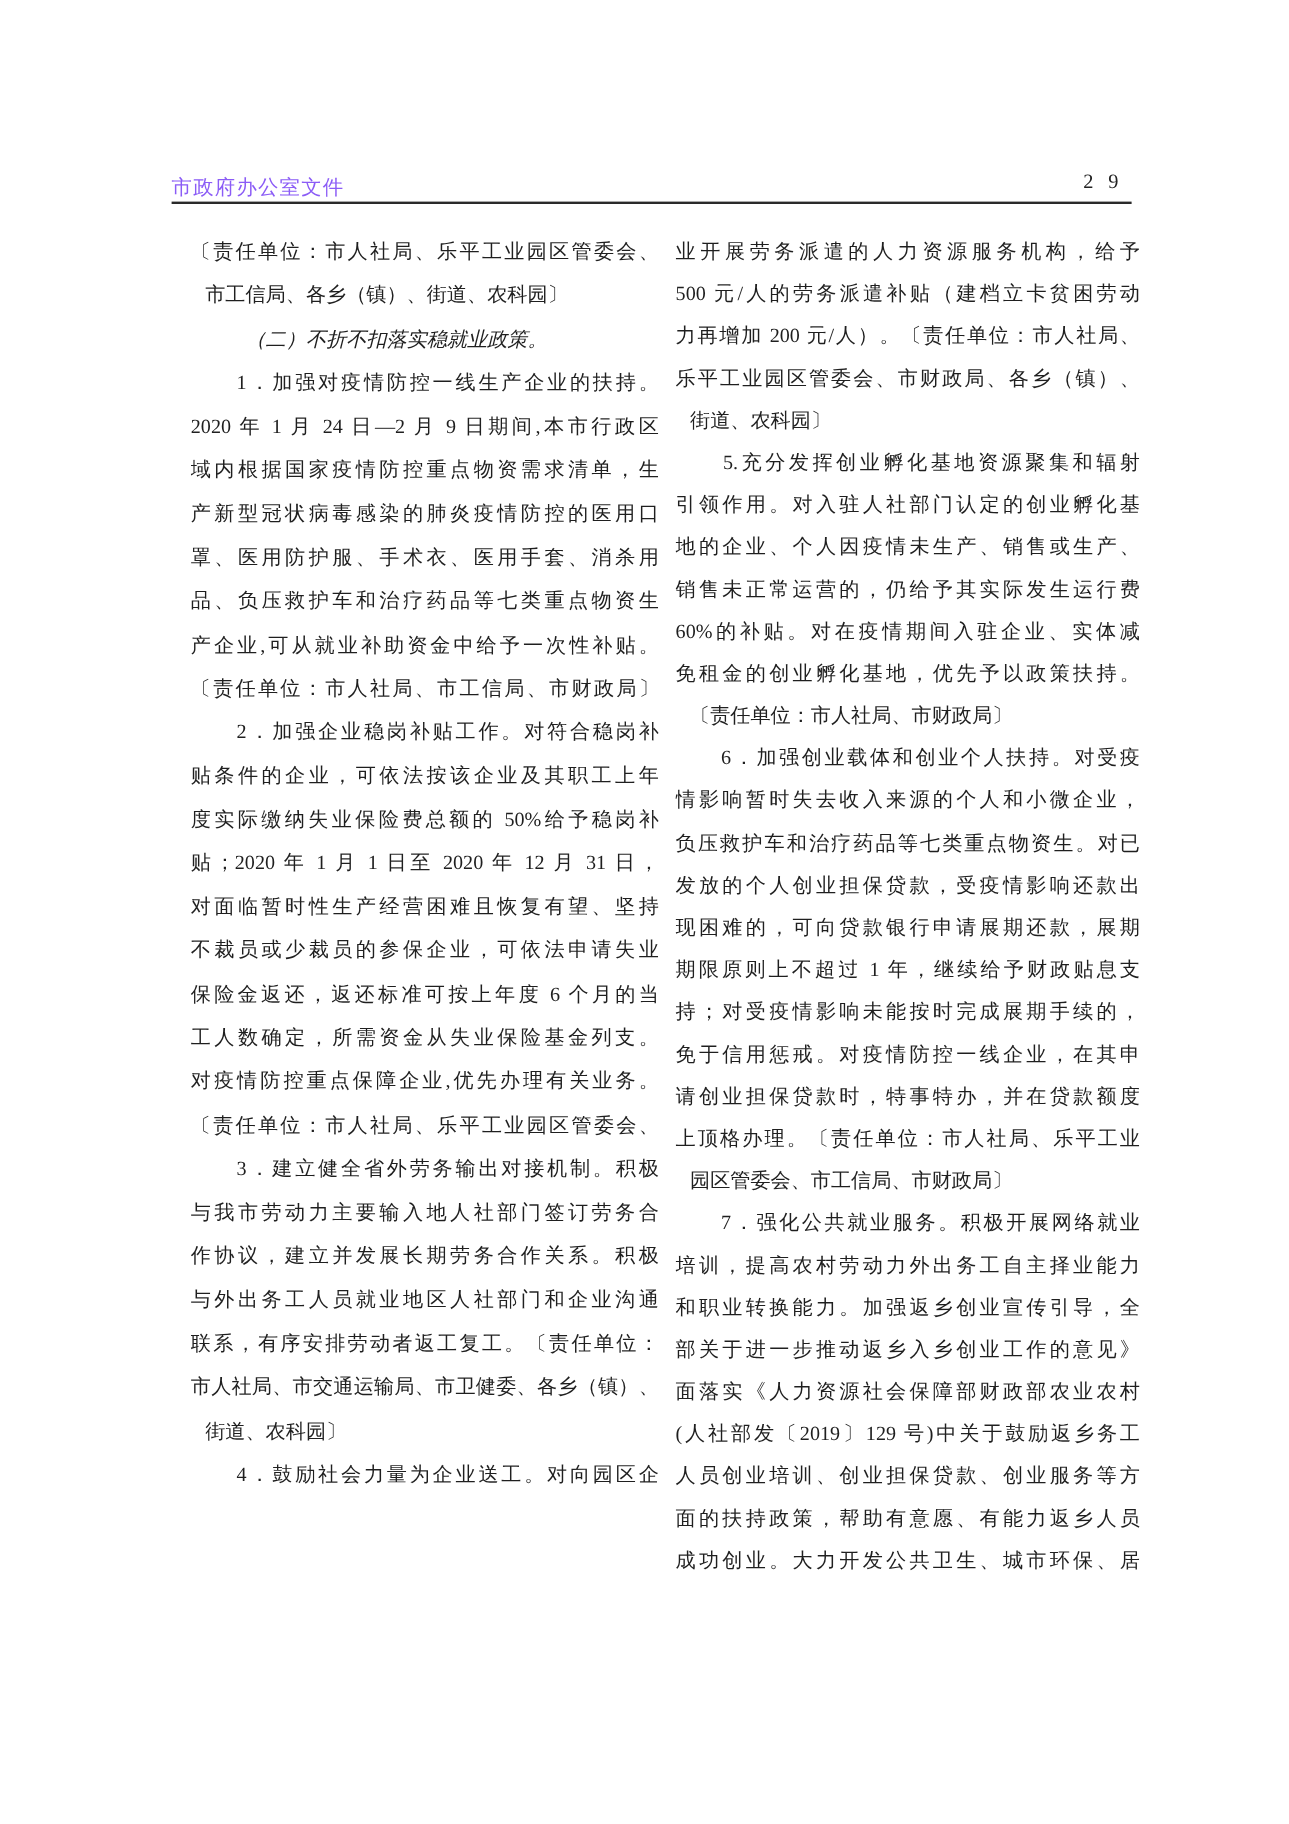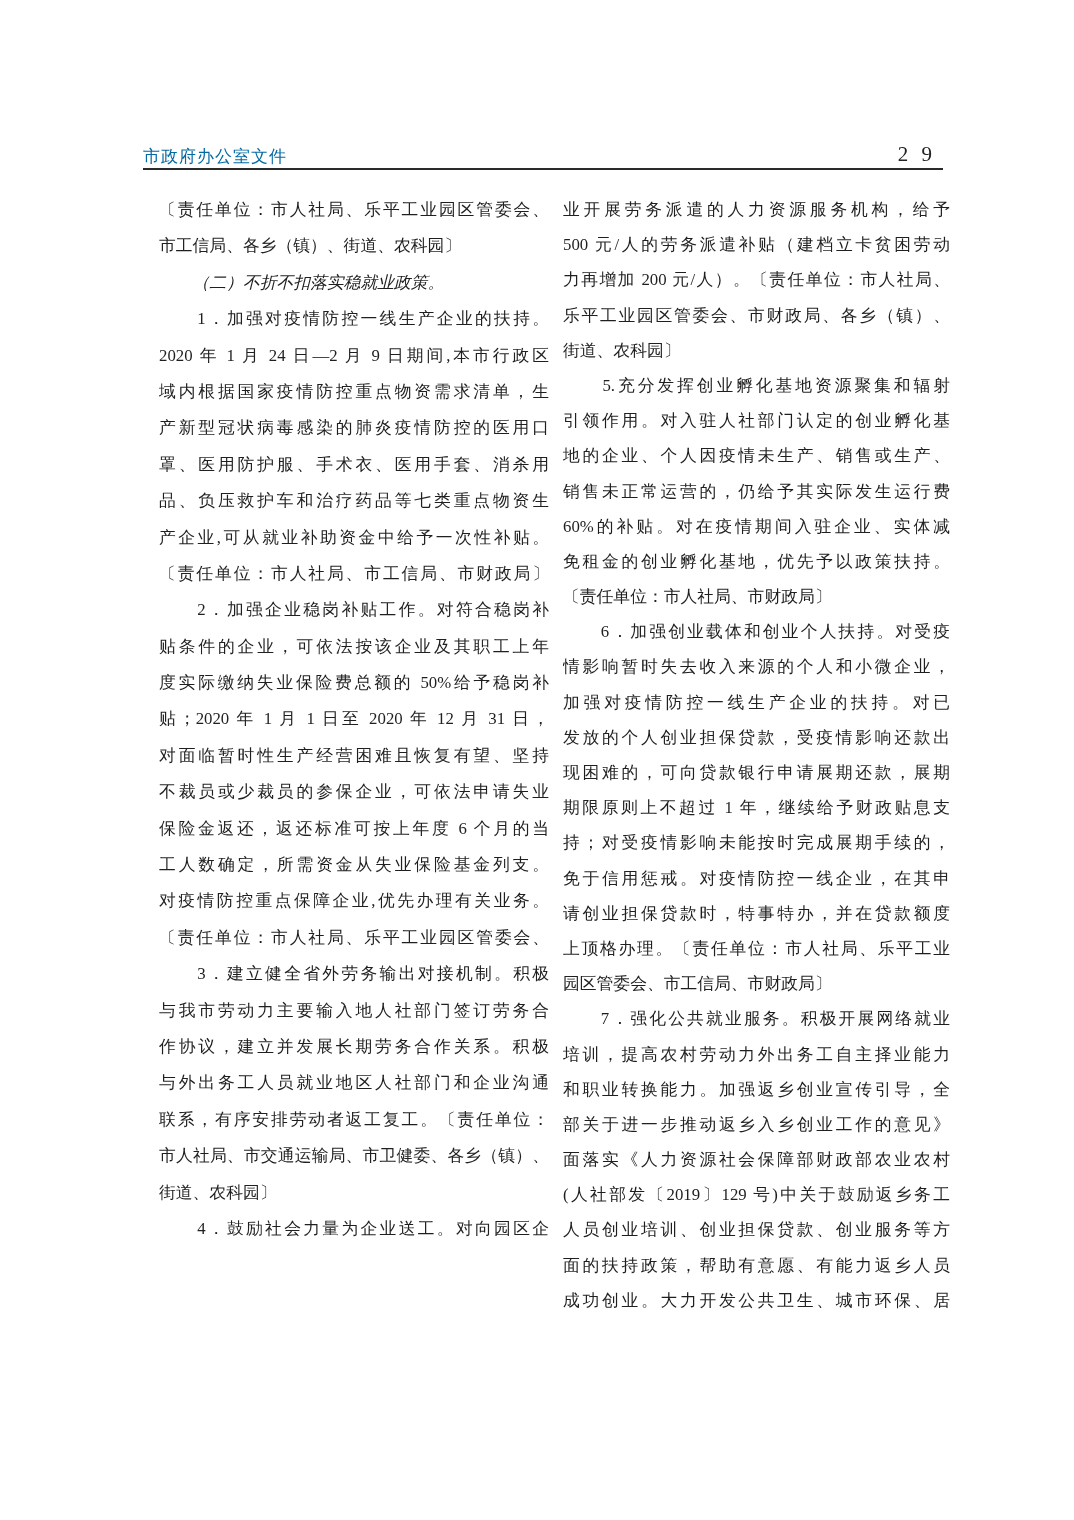--- a/index.html
+++ b/index.html
@@ -17,27 +17,27 @@
     overflow: hidden;
   }
   
   .header-doc-label {
     position: absolute;
     left: 143px;
     top: 146px;
     font-size: 17px;
     line-height: 22px;
     letter-spacing: 1px;
-    color: #0369a1;
+    color: #8b5cf6;
   }
   .page-number {
     position: absolute;
     right: 138px;
     top: 142px;
-    font-size: 21px;
+    font-size: 17px;
     letter-spacing: 4px;
     color: #222222;
   }
   .header-rule {
     position: absolute;
     left: 143px;
     top: 168px;
     width: 800px;
     height: 2px;
     background: #2a2a2a;
@@ -58,20 +58,21 @@
     text-align-last: justify;
     text-justify: inter-character;
     white-space: normal;
     color: #1f1f1f;
   }
   .col-left  .line { height: 36.4px; line-height: 36.4px; }
   .col-right .line { height: 35.2px; line-height: 35.2px; }
 
   .line.end {
     text-align-last: left;
+    margin-left: 12px;
   }
   .line.kai {
     font-style: italic;
   }
 </style>
 </head>
 <body>
 
 <div class="page">
 
@@ -123,21 +124,21 @@
       <div class="line end">街道、农科园〕</div>
       <div class="line">　　5.充分发挥创业孵化基地资源聚集和辐射</div>
       <div class="line">引领作用。对入驻人社部门认定的创业孵化基</div>
       <div class="line">地的企业、个人因疫情未生产、销售或生产、</div>
       <div class="line">销售未正常运营的，仍给予其实际发生运行费</div>
       <div class="line">60%的补贴。对在疫情期间入驻企业、实体减</div>
       <div class="line">免租金的创业孵化基地，优先予以政策扶持。</div>
       <div class="line end">〔责任单位：市人社局、市财政局〕</div>
       <div class="line">　　6．加强创业载体和创业个人扶持。对受疫</div>
       <div class="line">情影响暂时失去收入来源的个人和小微企业，</div>
-      <div class="line">加强对疫情防控一线生产企业的扶持。对已</div>
+      <div class="line">负压救护车和治疗药品等七类重点物资生。对已</div>
       <div class="line">发放的个人创业担保贷款，受疫情影响还款出</div>
       <div class="line">现困难的，可向贷款银行申请展期还款，展期</div>
       <div class="line">期限原则上不超过 1 年，继续给予财政贴息支</div>
       <div class="line">持；对受疫情影响未能按时完成展期手续的，</div>
       <div class="line">免于信用惩戒。对疫情防控一线企业，在其申</div>
       <div class="line">请创业担保贷款时，特事特办，并在贷款额度</div>
       <div class="line">上顶格办理。〔责任单位：市人社局、乐平工业</div>
       <div class="line end">园区管委会、市工信局、市财政局〕</div>
       <div class="line">　　7．强化公共就业服务。积极开展网络就业</div>
       <div class="line">培训，提高农村劳动力外出务工自主择业能力</div>

